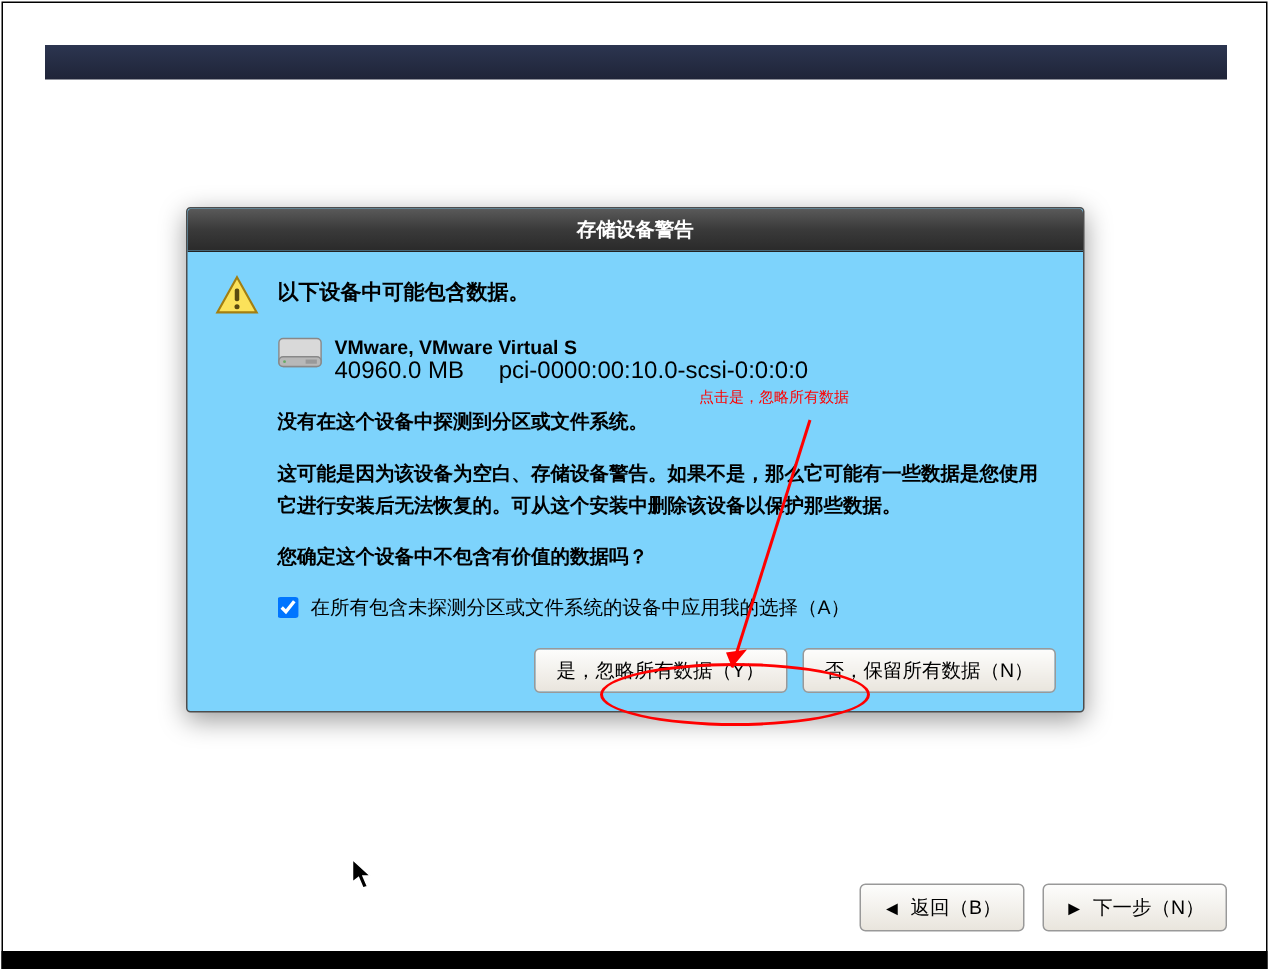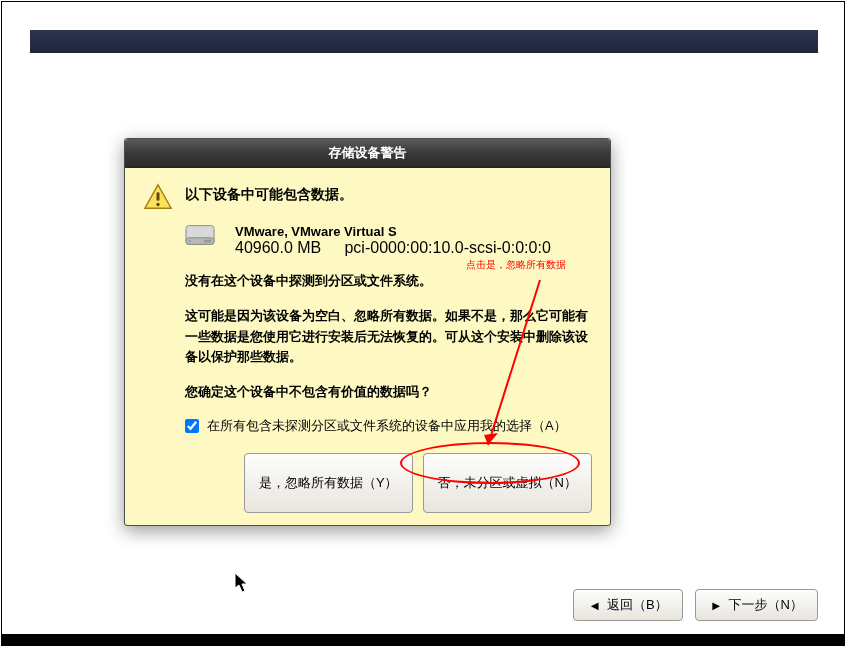--- a/index.html
+++ b/index.html
@@ -22,22 +22,22 @@
       top: 30px;
       left: 30px;
       right: 28px;
       height: 23px;
       background: linear-gradient(to bottom, #2c3550 0%, #1f2438 100%);
     }
     .dialog {
       position: absolute;
       top: 138px;
       left: 124px;
-      width: 487px;
-      background: #fef9c3;
+      width: 599px;
+      background: #7dd3fc;
       border: 1px solid #4d4d4d;
       box-shadow: 0 5px 18px rgba(0,0,0,0.4);
       border-radius: 3px;
     }
     .dialog-title {
       background: linear-gradient(to bottom, #5a5a5a 0%, #3a3a3a 50%, #2a2a2a 100%);
       color: #fff;
       text-align: center;
       font-weight: bold;
       font-size: 13px;
@@ -64,21 +64,21 @@
       font-size: 14px;
       color: #000;
       padding-top: 4px;
     }
     .indent {
       margin-left: 42px;
     }
     .device-row {
       display: flex;
       align-items: flex-start;
-      gap: 20px;
+      gap: 8px;
       margin-bottom: 14px;
     }
     .disk-icon {
       width: 30px;
       height: 22px;
       flex-shrink: 0;
     }
     .device-name {
       font-weight: bold;
       font-size: 13px;
@@ -109,21 +109,21 @@
     }
     .btn-row {
       display: flex;
       justify-content: flex-end;
       gap: 10px;
     }
     .btn {
       background: linear-gradient(to bottom, #fdfdfc 0%, #e9e5dd 100%);
       border: 1px solid #999;
       border-radius: 4px;
-      padding: 20px 14px;
+      padding: 5px 14px;
       font-size: 13px;
       color: #000;
       cursor: pointer;
     }
     .nav-btn-row {
       position: absolute;
       bottom: 26px;
       right: 28px;
       display: flex;
       gap: 12px;
@@ -207,33 +207,33 @@
         <div class="device-meta">
           <span class="size">40960.0 MB</span>
           <span>pci-0000:00:10.0-scsi-0:0:0:0</span>
         </div>
       </div>
     </div>
 
     <div class="indent paragraph">没有在这个设备中探测到分区或文件系统。</div>
 
     <div class="indent paragraph">
-      <span>这可能是因为该设备为</span><b>空白、忽略所有数据</b><span>。如果不是，那么它可能有一些数据是您使用它进行安装后无法恢复的。可从这个安装中删除该设备以保护那些数据。</span>
+      <span>这可能是因为该设备为</span><b>空白、存储设备警告</b><span>。如果不是，那么它可能有一些数据是您使用它进行安装后无法恢复的。可从这个安装中删除该设备以保护那些数据。</span>
     </div>
 
     <div class="indent paragraph">您确定这个设备中不包含有价值的数据吗？</div>
 
     <div class="indent checkbox-row">
       <input type="checkbox" checked="" style="">
       <span>在所有包含未探测分区或文件系统的设备中应用我的选择（A）</span>
     </div>
 
     <div class="btn-row">
       <button class="btn">是，忽略所有数据（Y）</button>
-      <button class="btn">否，未分区或虚拟（N）</button>
+      <button class="btn">否，保留所有数据（N）</button>
     </div>
 
   </div>
 </div>
 
 <div class="anno-text" style="top:258px; left:466px;">点击是，忽略所有数据</div>
 
 <svg class="anno-arrow" style="top:275px; left:470px;" width="90" height="190">
   <line x1="70" y1="5" x2="18" y2="170" stroke="#ff0000" stroke-width="2"></line>
   <polygon points="18,170 28,158 14,160" fill="#ff0000"></polygon>

